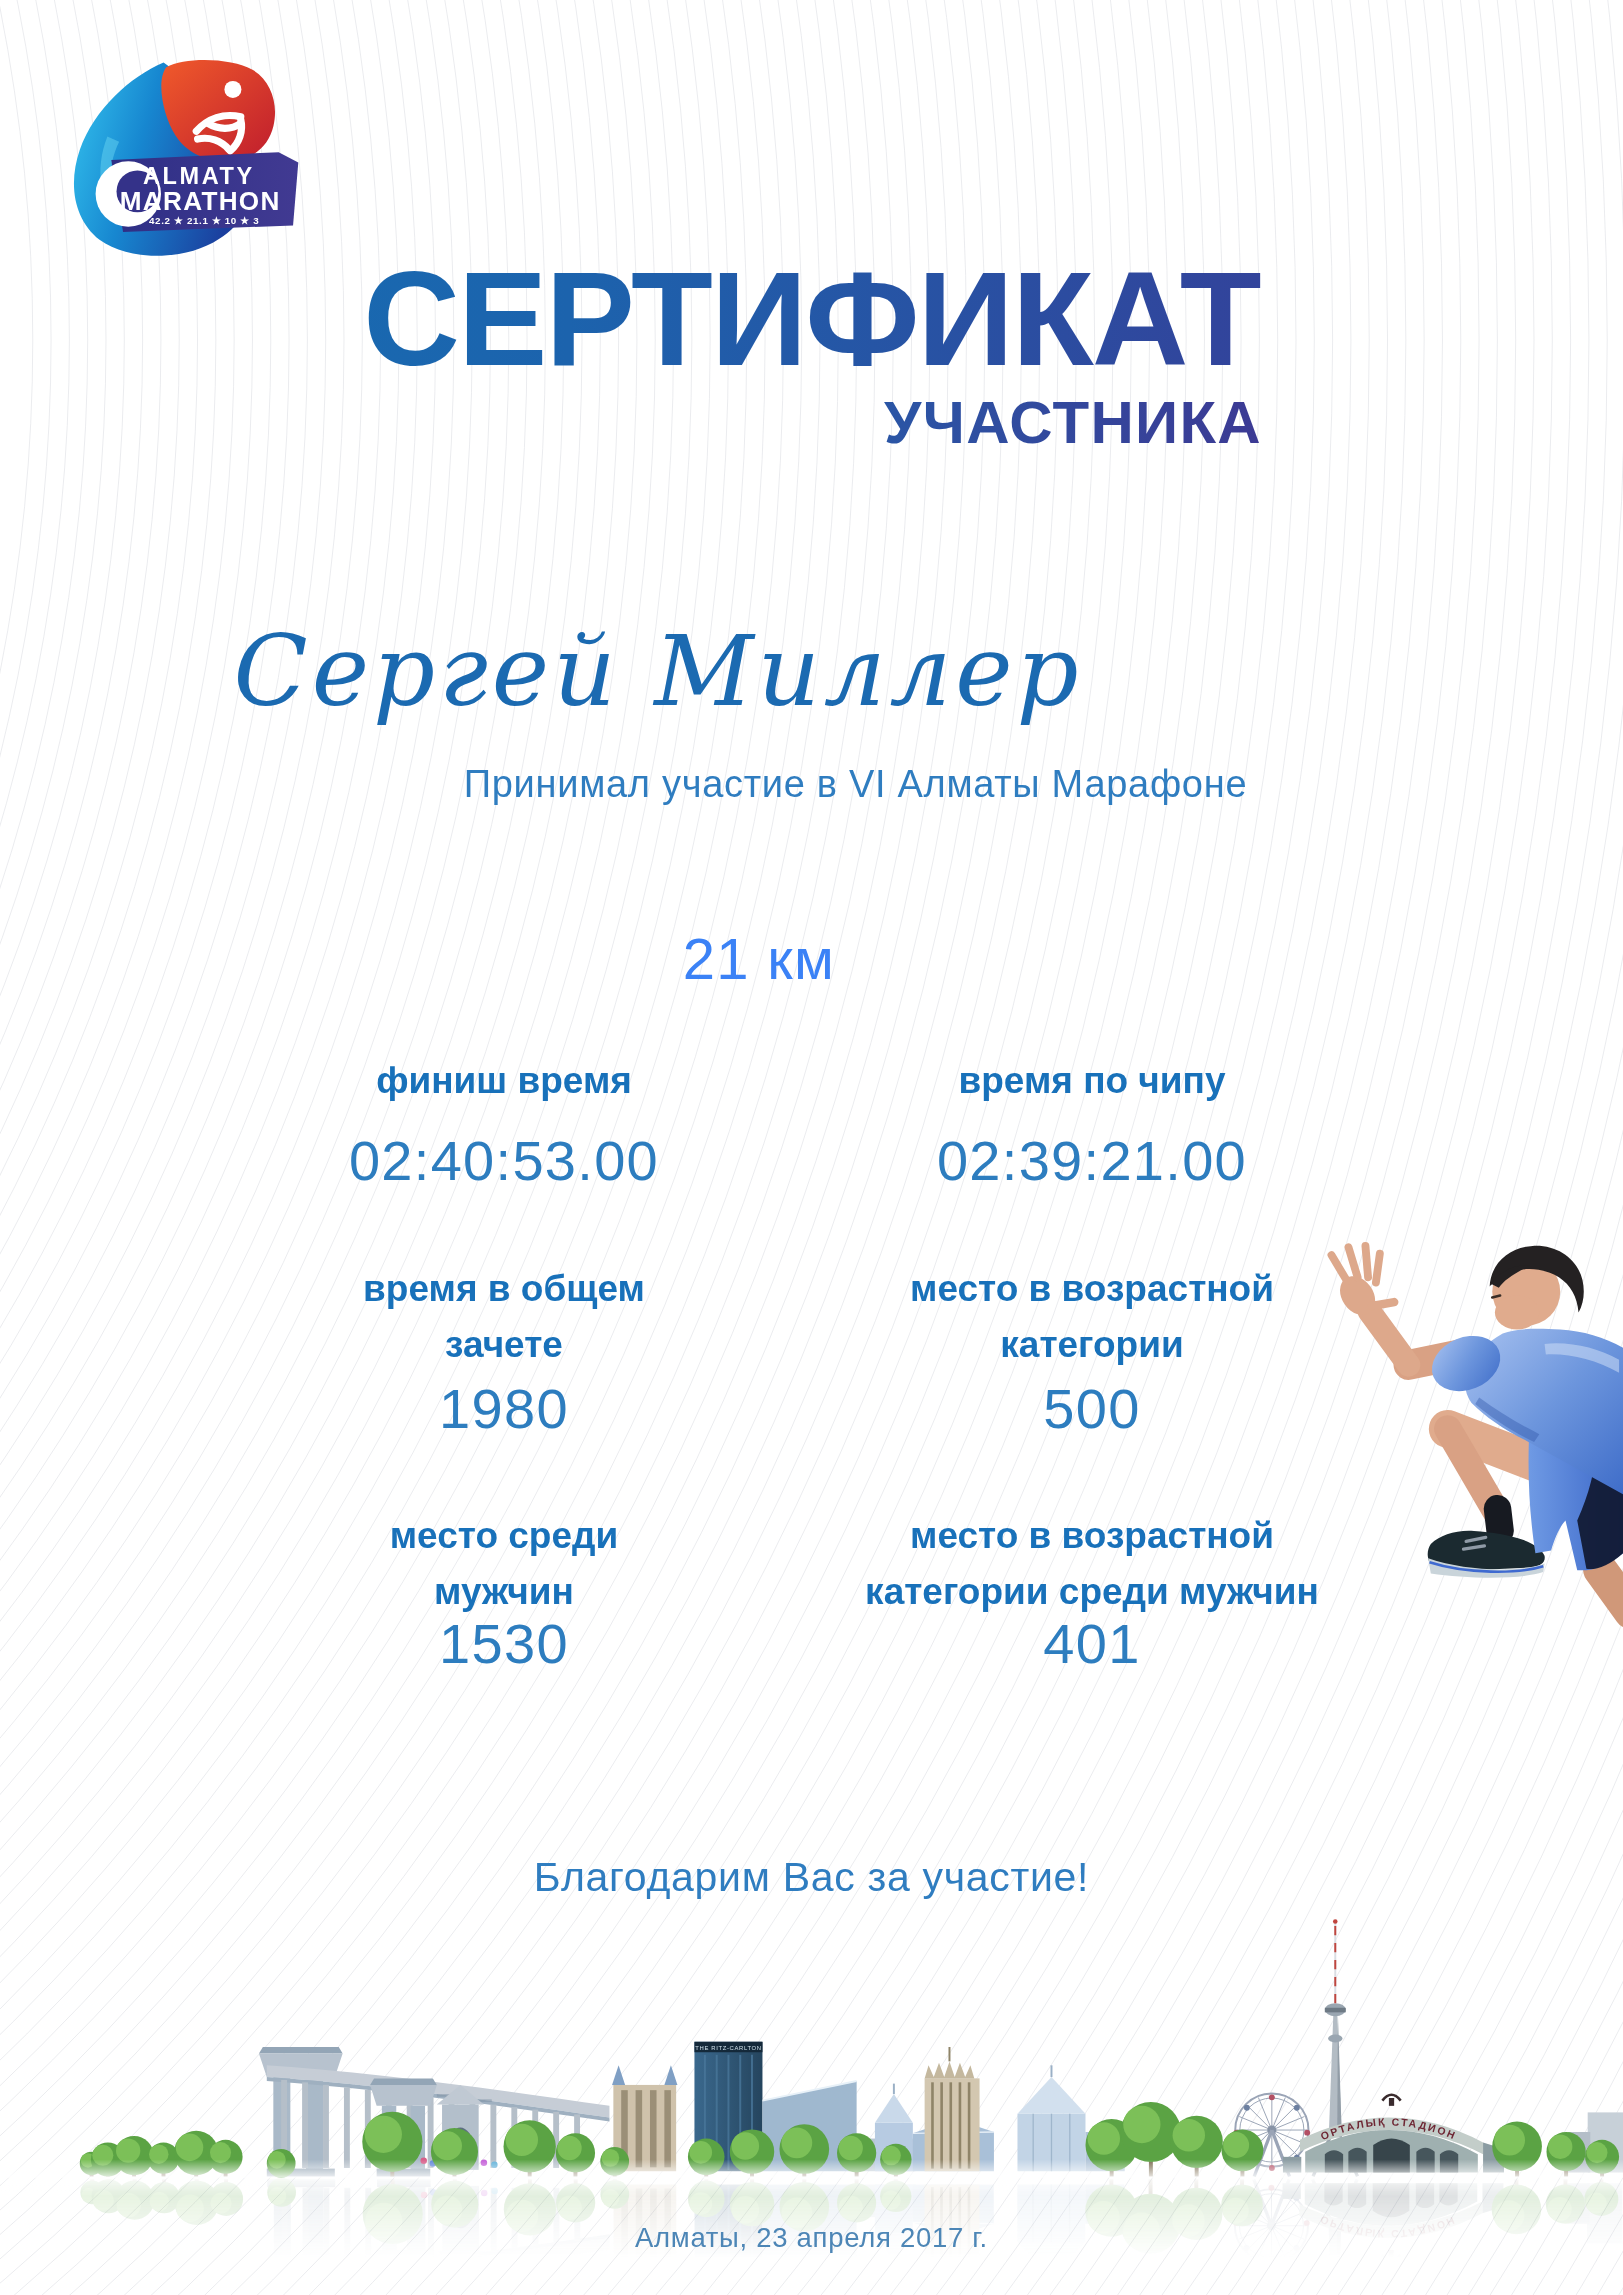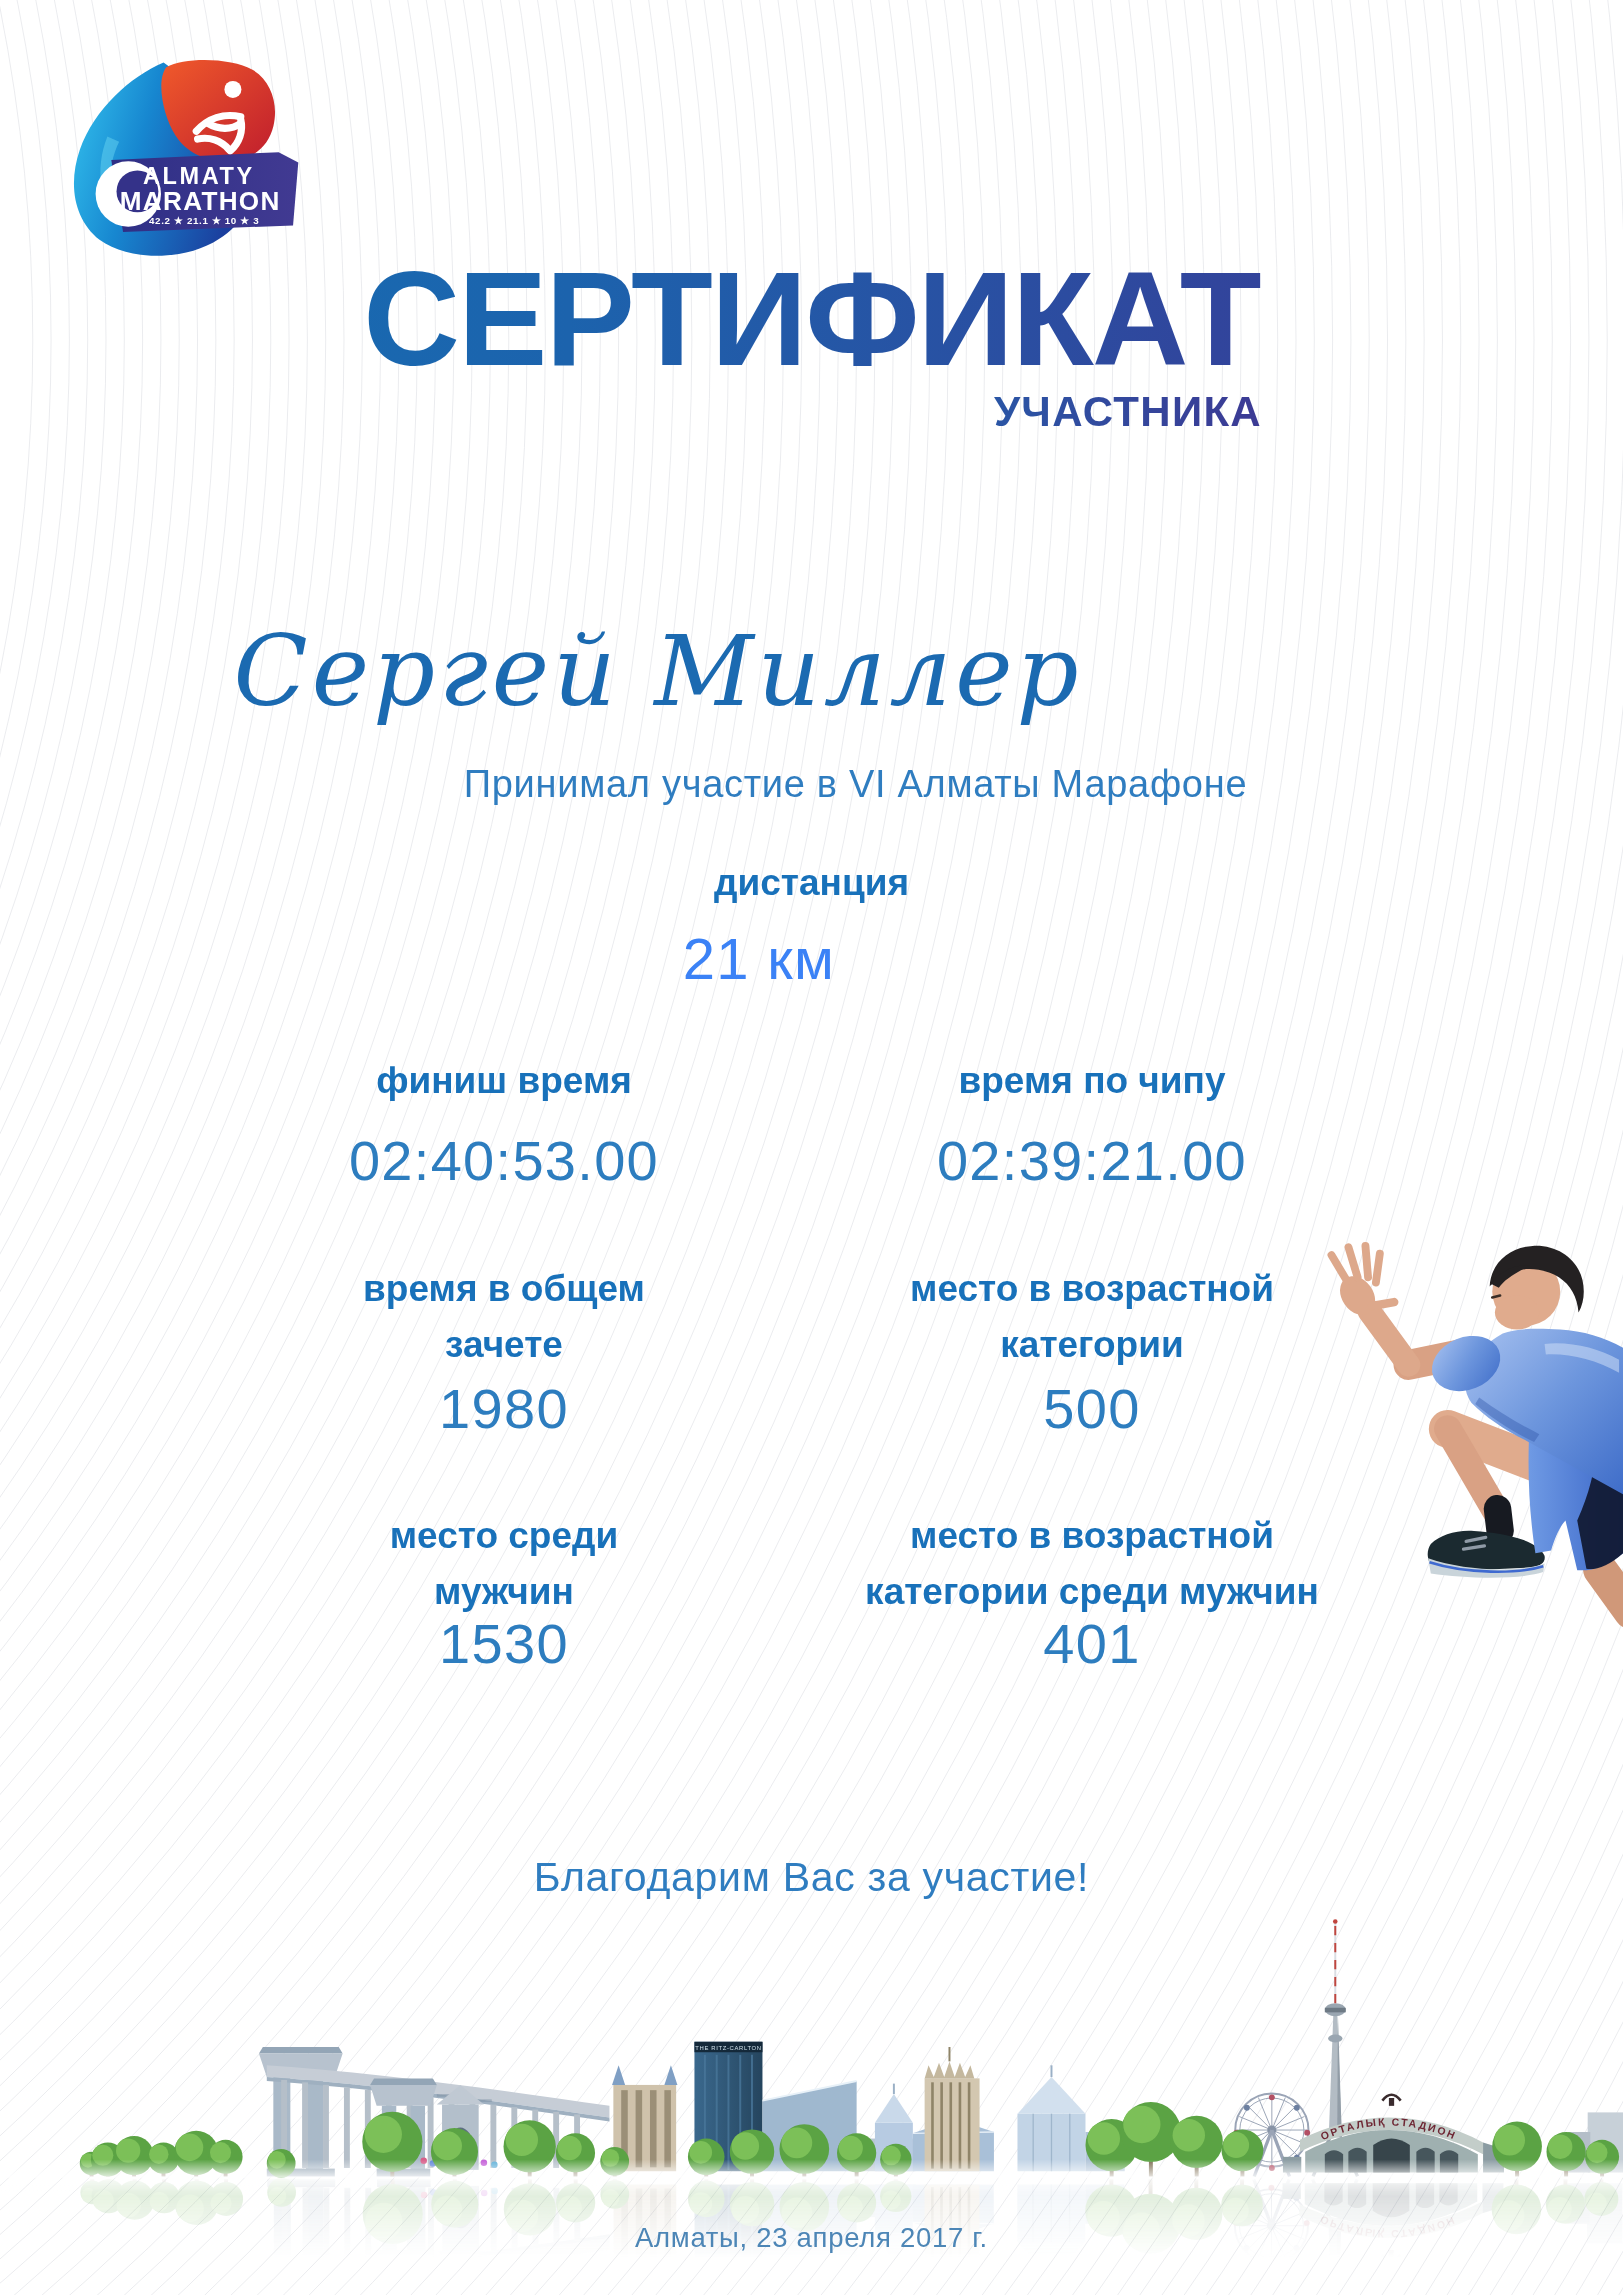--- a/index.html
+++ b/index.html
@@ -6,21 +6,21 @@
   #page{position:relative;width:1623px;height:2295px;background:#ffffff;overflow:hidden;
         font-family:"Liberation Sans", sans-serif;}
   #bg-arcs{position:absolute;left:0;top:0;width:1623px;height:2295px;}
   #bg-arcs circle{fill:none;stroke:#d7d8de;stroke-width:1.4;opacity:.55;}
   
   #logo{position:absolute;left:68px;top:58px;width:252px;height:204px;}
   #cert-title{position:absolute;left:0;top:242px;width:1623px;text-align:center;
     font-size:134px;font-weight:800;letter-spacing:-2px;
     background:linear-gradient(90deg,#1570b4 0%,#1c63ad 35%,#31459c 75%,#3c3a94 100%);
     -webkit-background-clip:text;background-clip:text;color:transparent;white-space:nowrap;}
-  #cert-sub{position:absolute;right:361px;top:388px;font-size:42px;font-weight:700;letter-spacing:1.3px;
+  #cert-sub{position:absolute;right:361px;top:388px;font-size:60px;font-weight:700;letter-spacing:1.3px;
     background:linear-gradient(90deg,#2a55a5 0%,#3c3a94 100%);
     -webkit-background-clip:text;background-clip:text;color:transparent;white-space:nowrap;text-decoration:underline;}
   
   #p-name{position:absolute;left:0;top:615px;width:1316px;text-align:center;
     font-family:"DejaVu Serif", serif;font-style:italic;font-weight:400;
     font-size:97px;color:#1b6ab1;letter-spacing:3.9px;white-space:nowrap;}
   #p-line{position:absolute;left:0;top:763px;width:1623px;text-align:center;
     font-size:38px;color:#2f7dc0;letter-spacing:0.7px;margin-left:44px;}
   
   .dist-label{position:absolute;left:0;top:862px;width:1623px;text-align:center;
@@ -268,21 +268,20 @@
     <text x="202" y="232" text-anchor="middle" font-size="40" font-weight="700" fill="#ffffff" letter-spacing="2">MARATHON</text>
     <text x="208" y="254" text-anchor="middle" font-size="15" font-weight="700" fill="#ffffff" letter-spacing="1">42.2 ★ 21.1 ★ 10 ★ 3</text>
   </svg>
 
   <div id="cert-title">СЕРТИФИКАТ</div>
   <div id="cert-sub">УЧАСТНИКА</div>
 
   <div id="p-name">Сергей Миллер</div>
   <div id="p-line">Принимал участие в VI Алматы Марафоне</div>
 
-  <div class="dist-label">дистанция</div>
   <div class="dist-value">21 км</div>
 
   <div class="stat-label col-r row1-label">время по чипу</div>
   <div class="stat-label col-l row1-label">финиш время</div>
   <div class="stat-value col-l row1-value">02:40:53.00</div>
   <div class="stat-value col-r row1-value">02:39:21.00</div>
 
   <div class="stat-label col-l row2-label">время в общем
 зачете</div>
   <div class="stat-label col-r row2-label">место в возрастной

